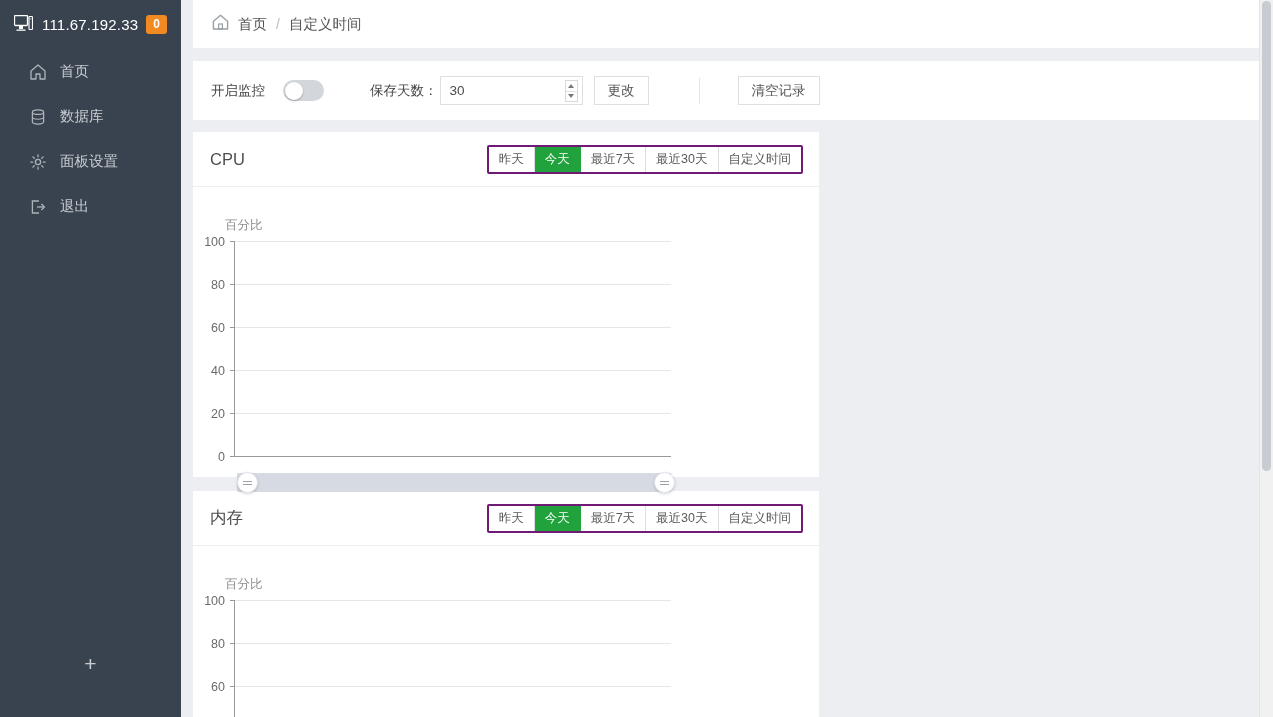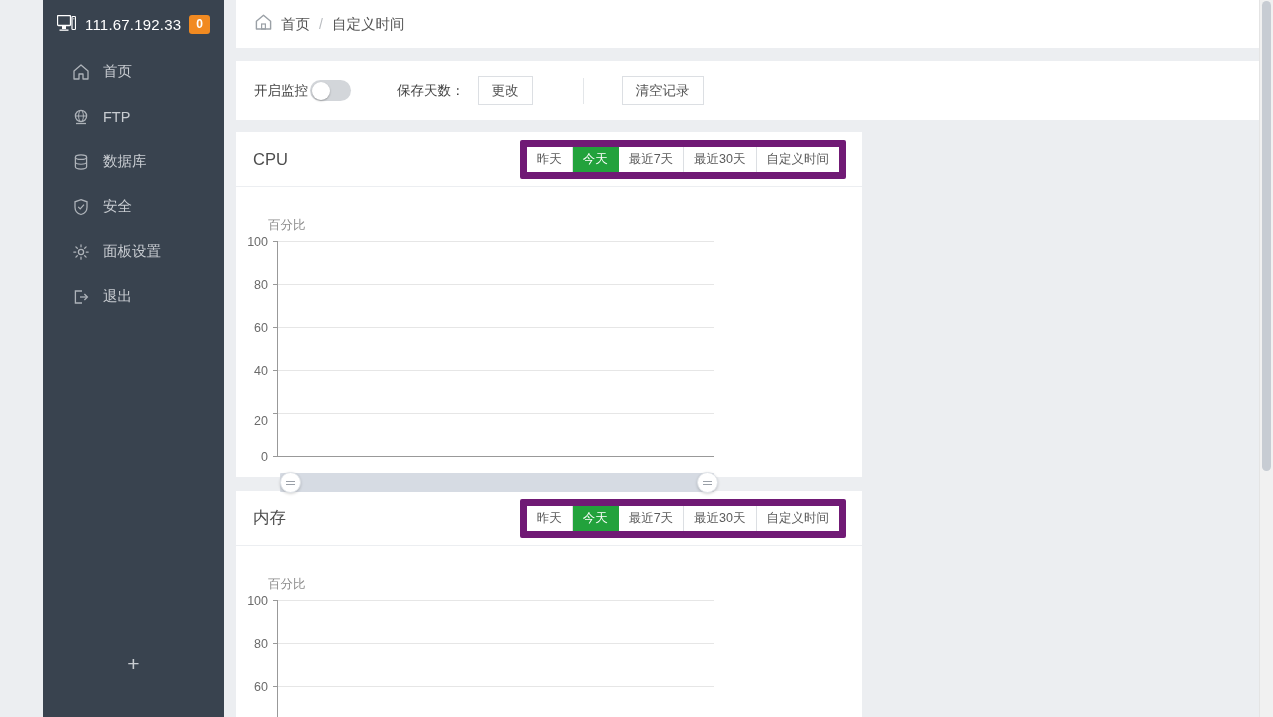--- a/index.html
+++ b/index.html
@@ -2,21 +2,21 @@
 <html><head>
 <meta charset="utf-8">
 <style>
   * { box-sizing: border-box; margin: 0; padding: 0; }
   html, body {
     width: 1273px; height: 717px;
     overflow: hidden;
     font-family: "Liberation Sans", "DejaVu Sans", sans-serif;
     background: #eceef1;
   }
-  .app { display: flex; width: 1273px; height: 717px; position: relative; padding-left: 43px; }
+  .app { display: flex; width: 1273px; height: 717px; position: relative; }
 
   
   .sidebar {
     width: 181px; min-width: 181px; height: 717px;
     background: #39434f;
     display: flex; flex-direction: column;
     position: relative;
   }
   .sb-header {
     height: 49px; display: flex; align-items: center;
@@ -62,21 +62,21 @@
   }
   .crumb-home { margin-right: 8px; display: block; }
   .crumb-link { font-size: 14.5px; color: #555; }
   .crumb-sep { font-size: 14px; color: #b9bcc0; margin: 0 9px; }
   .crumb-cur { font-size: 14.5px; color: #555; }
 
   .toolbar {
     margin: 12px 12px 0 12px; background: #fff; height: 59px;
     display: flex; align-items: center; padding: 0 18px;
   }
-  .tb-label { font-size: 13.5px; color: #444; margin-right: 2px; }
+  .tb-label { font-size: 13.5px; color: #444; margin-right: 18px; }
   .switch {
     width: 41px; height: 21px; border-radius: 11px; background: #d3d6da;
     position: relative; cursor: pointer; display: inline-block;
   }
   .switch .knob {
     position: absolute; top: 1.5px; left: 1.5px;
     width: 18px; height: 18px; border-radius: 50%;
     background: #fff; box-shadow: 0 1px 2px rgba(0,0,0,.28);
   }
   .tb-gap { width: 46px; }
@@ -111,21 +111,21 @@
   .grid {
     margin: 12px 12px 0 12px;
     display: flex; flex-wrap: wrap; gap: 14px;
   }
   .panel { width: 626px; background: #fff; }
   .panel-head {
     height: 55px; display: flex; align-items: center;
     padding: 0 16px 0 17px; border-bottom: 1px solid #eceef1;
   }
   .panel-title { font-size: 16.5px; color: #4d4d4d; flex: 1; }
-  .tabs { display: flex; border: 7px solid #701a75; border-radius: 2px; overflow: hidden; }
+  .tabs { display: flex; border: 2px solid #701a75; border-radius: 2px; overflow: hidden; }
   .tab {
     height: 25px; line-height: 25px; padding: 0 10px;
     font-size: 12.5px; color: #5a5a5a; background: #fff;
     border-right: 1px solid #dcdfe3; cursor: pointer; white-space: nowrap;
   }
   .tab:last-child { border-right: 0; }
   .tab.active { background: #22a23c; color: #fff; border-right-color: #22a23c; }
   .panel-body { position: relative; }
   .chart-area { position: relative; width: 100%; }
   .axis-caption { position: absolute; font-size: 12.5px; color: #8c8c8c; font-family: Liberation Serif, serif; }
@@ -181,46 +181,26 @@
         <span class="ico">
           <svg width="18" height="18" viewBox="0 0 18 18">
               <path d="M9 2L2 8v8h5v-5h4v5h5V8z" fill="none" stroke="#c8ccd1" stroke-width="1.3" stroke-linejoin="round"></path>
             </svg>
         </span>
         <span>首页</span>
       </div>
       <div class="sb-item">
         <span class="ico">
           <svg width="18" height="18" viewBox="0 0 18 18">
-              <circle cx="9" cy="8" r="5.6" fill="none" stroke="#c8ccd1" stroke-width="1.3"></circle>
-              <ellipse cx="9" cy="8" rx="2.4" ry="5.6" fill="none" stroke="#c8ccd1" stroke-width="1"></ellipse>
-              <line x1="3.4" y1="8" x2="14.6" y2="8" stroke="#c8ccd1" stroke-width="1"></line>
-              <line x1="4" y1="15.5" x2="14" y2="15.5" stroke="#c8ccd1" stroke-width="1.3"></line>
-            </svg>
-        </span>
-        <span>FTP</span>
-      </div>
-      <div class="sb-item">
-        <span class="ico">
-          <svg width="18" height="18" viewBox="0 0 18 18">
               <ellipse cx="9" cy="4.2" rx="5.6" ry="2.2" fill="none" stroke="#c8ccd1" stroke-width="1.25"></ellipse>
               <path d="M3.4 4.2v9.6c0 1.2 2.5 2.2 5.6 2.2s5.6-1 5.6-2.2V4.2" fill="none" stroke="#c8ccd1" stroke-width="1.25"></path>
               <path d="M3.4 9c0 1.2 2.5 2.2 5.6 2.2s5.6-1 5.6-2.2" fill="none" stroke="#c8ccd1" stroke-width="1.1"></path>
             </svg>
         </span>
         <span>数据库</span>
-      </div>
-      <div class="sb-item">
-        <span class="ico">
-          <svg width="18" height="18" viewBox="0 0 18 18">
-              <path d="M9 1.6l6 2.2v5.4c0 4-2.8 6.4-6 7.3-3.2-.9-6-3.3-6-7.3V3.8z" fill="none" stroke="#c8ccd1" stroke-width="1.25"></path>
-              <polyline points="6.2,8.8 8.2,10.9 12,6.6" fill="none" stroke="#c8ccd1" stroke-width="1.2"></polyline>
-            </svg>
-        </span>
-        <span>安全</span>
       </div>
       <div class="sb-item">
         <span class="ico">
           <svg width="18" height="18" viewBox="0 0 18 18">
               <circle cx="9" cy="9" r="2.6" fill="none" stroke="#c8ccd1" stroke-width="1.25"></circle>
               <path d="M9 1.8v2M9 14.2v2M1.8 9h2M14.2 9h2M3.9 3.9l1.4 1.4M12.7 12.7l1.4 1.4M14.1 3.9l-1.4 1.4M5.3 12.7l-1.4 1.4" stroke="#c8ccd1" stroke-width="1.25" stroke-linecap="round"></path>
             </svg>
         </span>
         <span>面板设置</span>
       </div>
@@ -255,20 +235,31 @@
       <span class="crumb-cur">自定义时间</span>
     </div>
 
     <div class="toolbar">
       <span class="tb-label">开启监控</span>
       <span class="switch">
         <span class="knob"></span>
       </span>
       <span class="tb-gap"></span>
       <span class="tb-days-label">保存天数：</span>
+      <span class="num-wrap">
+        <input type="text" value="30" style="">
+        <span class="spin">
+          <div class="up">
+              <i class="tri u"></i>
+            </div>
+          <div class="dn">
+              <i class="tri d"></i>
+            </div>
+        </span>
+      </span>
       <button class="btn" style="margin-left:11px">更改</button>
       <span class="tb-div"></span>
       <button class="btn">清空记录</button>
     </div>
 
     <div class="grid">
 
       <div class="panel">
         <div class="panel-head">
           <span class="panel-title">CPU</span>
@@ -280,21 +271,21 @@
             <div class="tab">自定义时间</div>
           </div>
         </div>
         <div class="panel-body">
           <div class="chart-area" style="height:290px">
             <span class="axis-caption" style="left:32px; top:30px;">百分比</span>
             <span class="ytick" style="left:4px; top:48px; width:28px;">100</span>
             <span class="ytick" style="left:4px; top:91px; width:28px;">80</span>
             <span class="ytick" style="left:4px; top:134px; width:28px;">60</span>
             <span class="ytick" style="left:4px; top:177px; width:28px;">40</span>
-            <span class="ytick" style="left:4px; top:227px; width:28px;">20</span>
+            <span class="ytick" style="left:4px; top:220px; width:28px;">20</span>
             <span class="ytick" style="left:4px; top:263px; width:28px;">0</span>
             <div class="gridline" style="left:41px; top:54px; width:437px;"></div>
             <div class="gridline" style="left:41px; top:97px; width:437px;"></div>
             <div class="gridline" style="left:41px; top:140px; width:437px;"></div>
             <div class="gridline" style="left:41px; top:183px; width:437px;"></div>
             <div class="gridline" style="left:41px; top:226px; width:437px;"></div>
             <div class="axisline" style="left:41px; top:54px; width:1px; height:216px;"></div>
             <div class="axisline" style="left:41px; top:269px; width:437px; height:1px;"></div>
             <div class="ttick" style="left:37px; top:54px;"></div>
             <div class="ttick" style="left:37px; top:97px;"></div>

